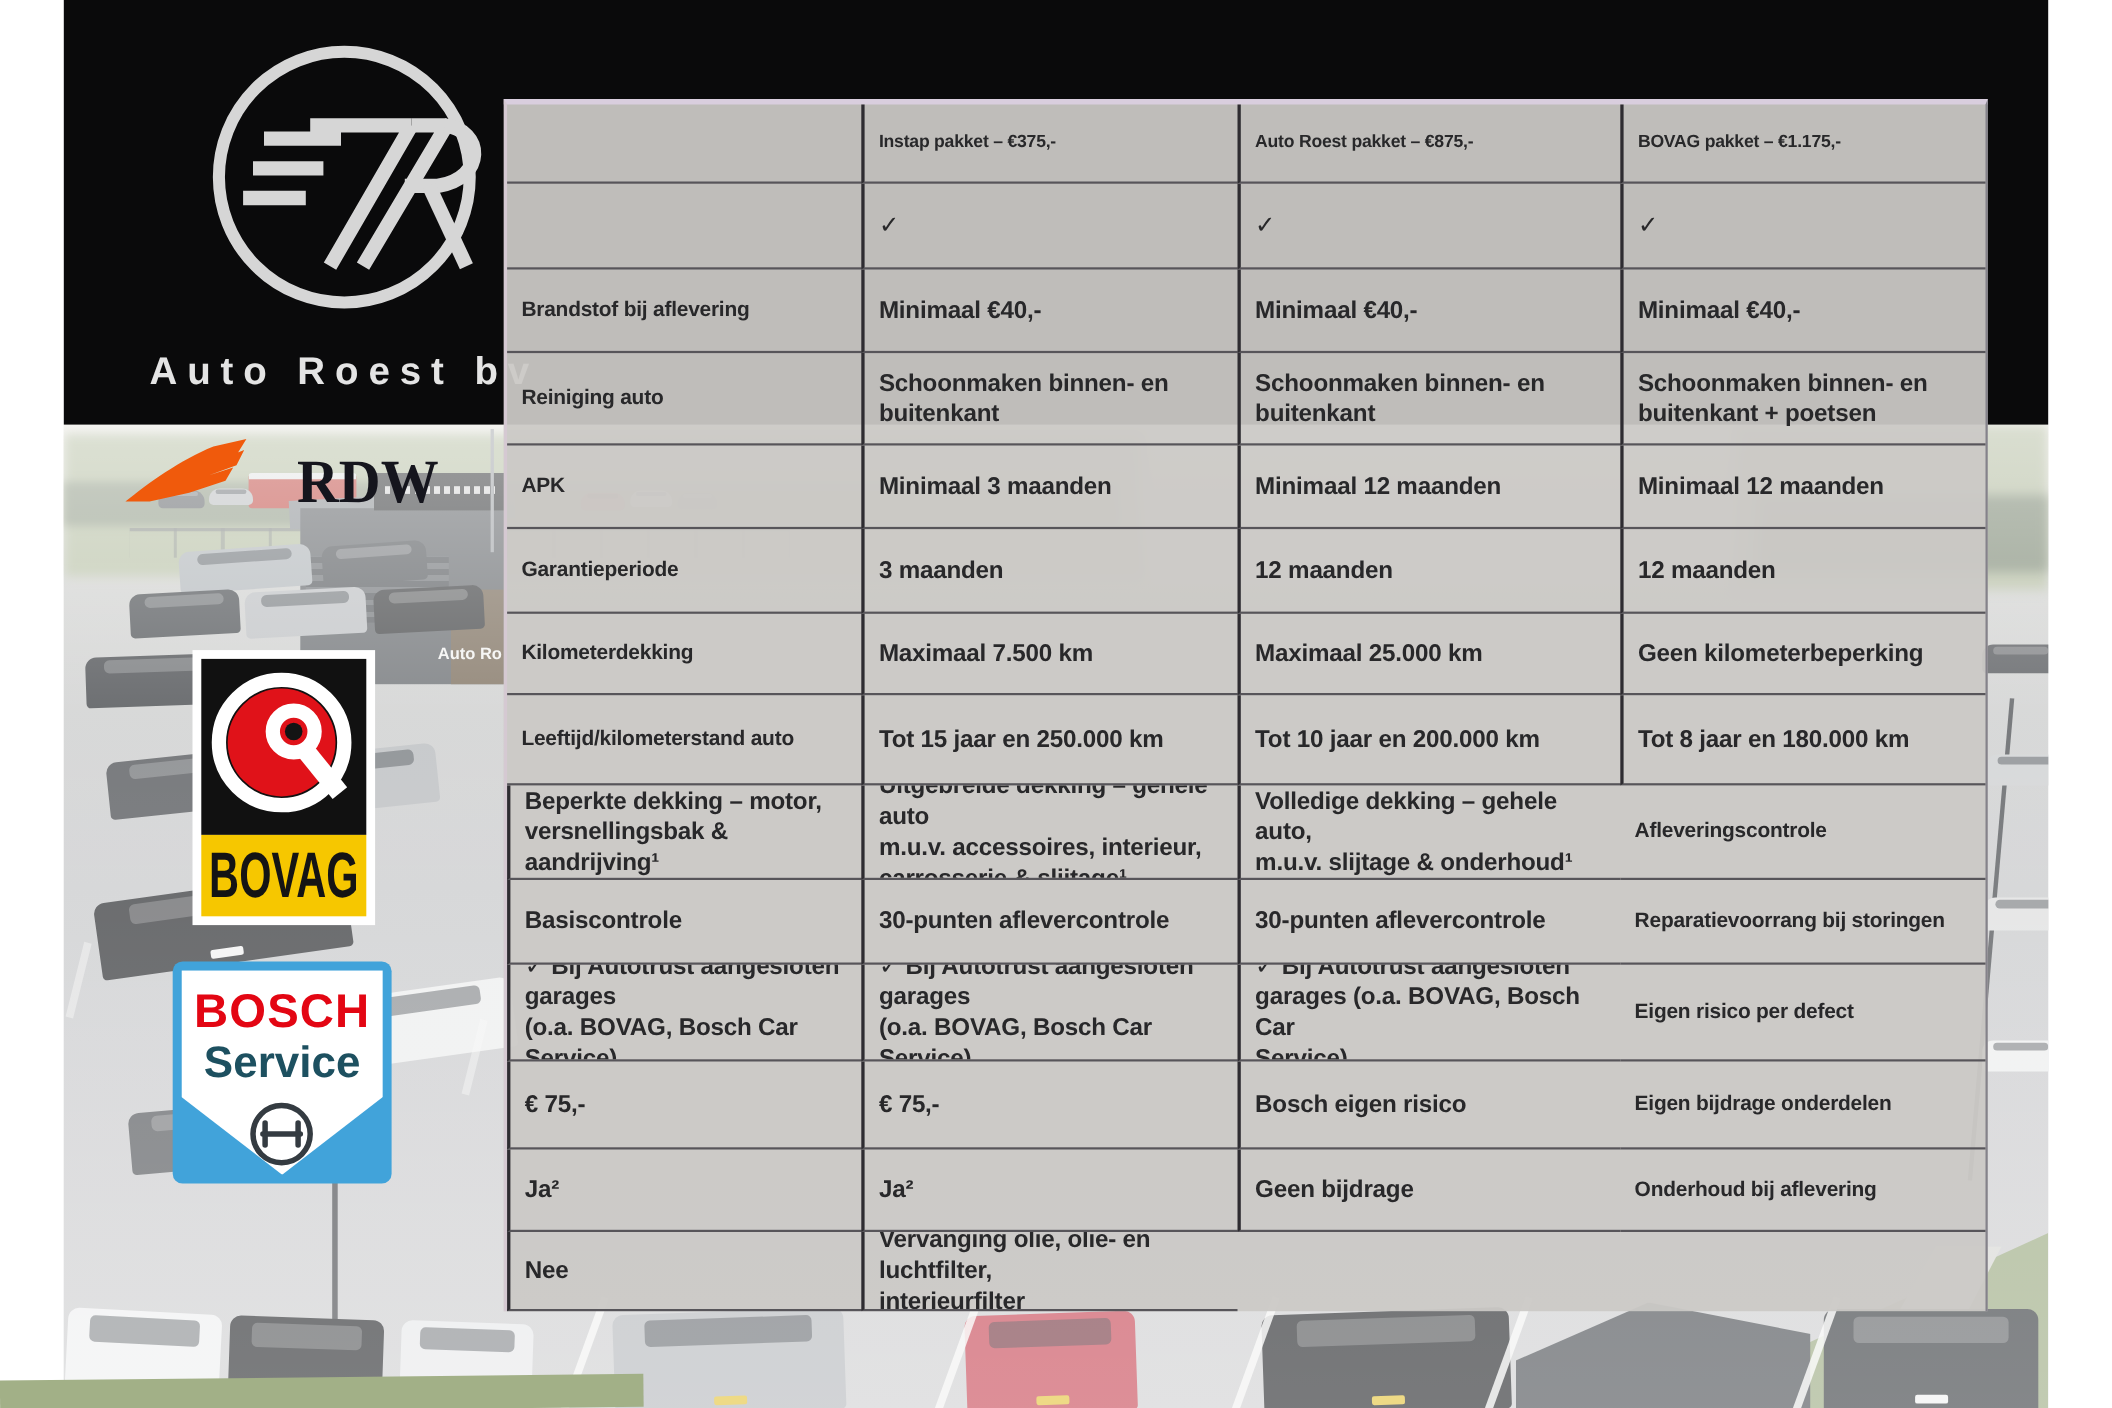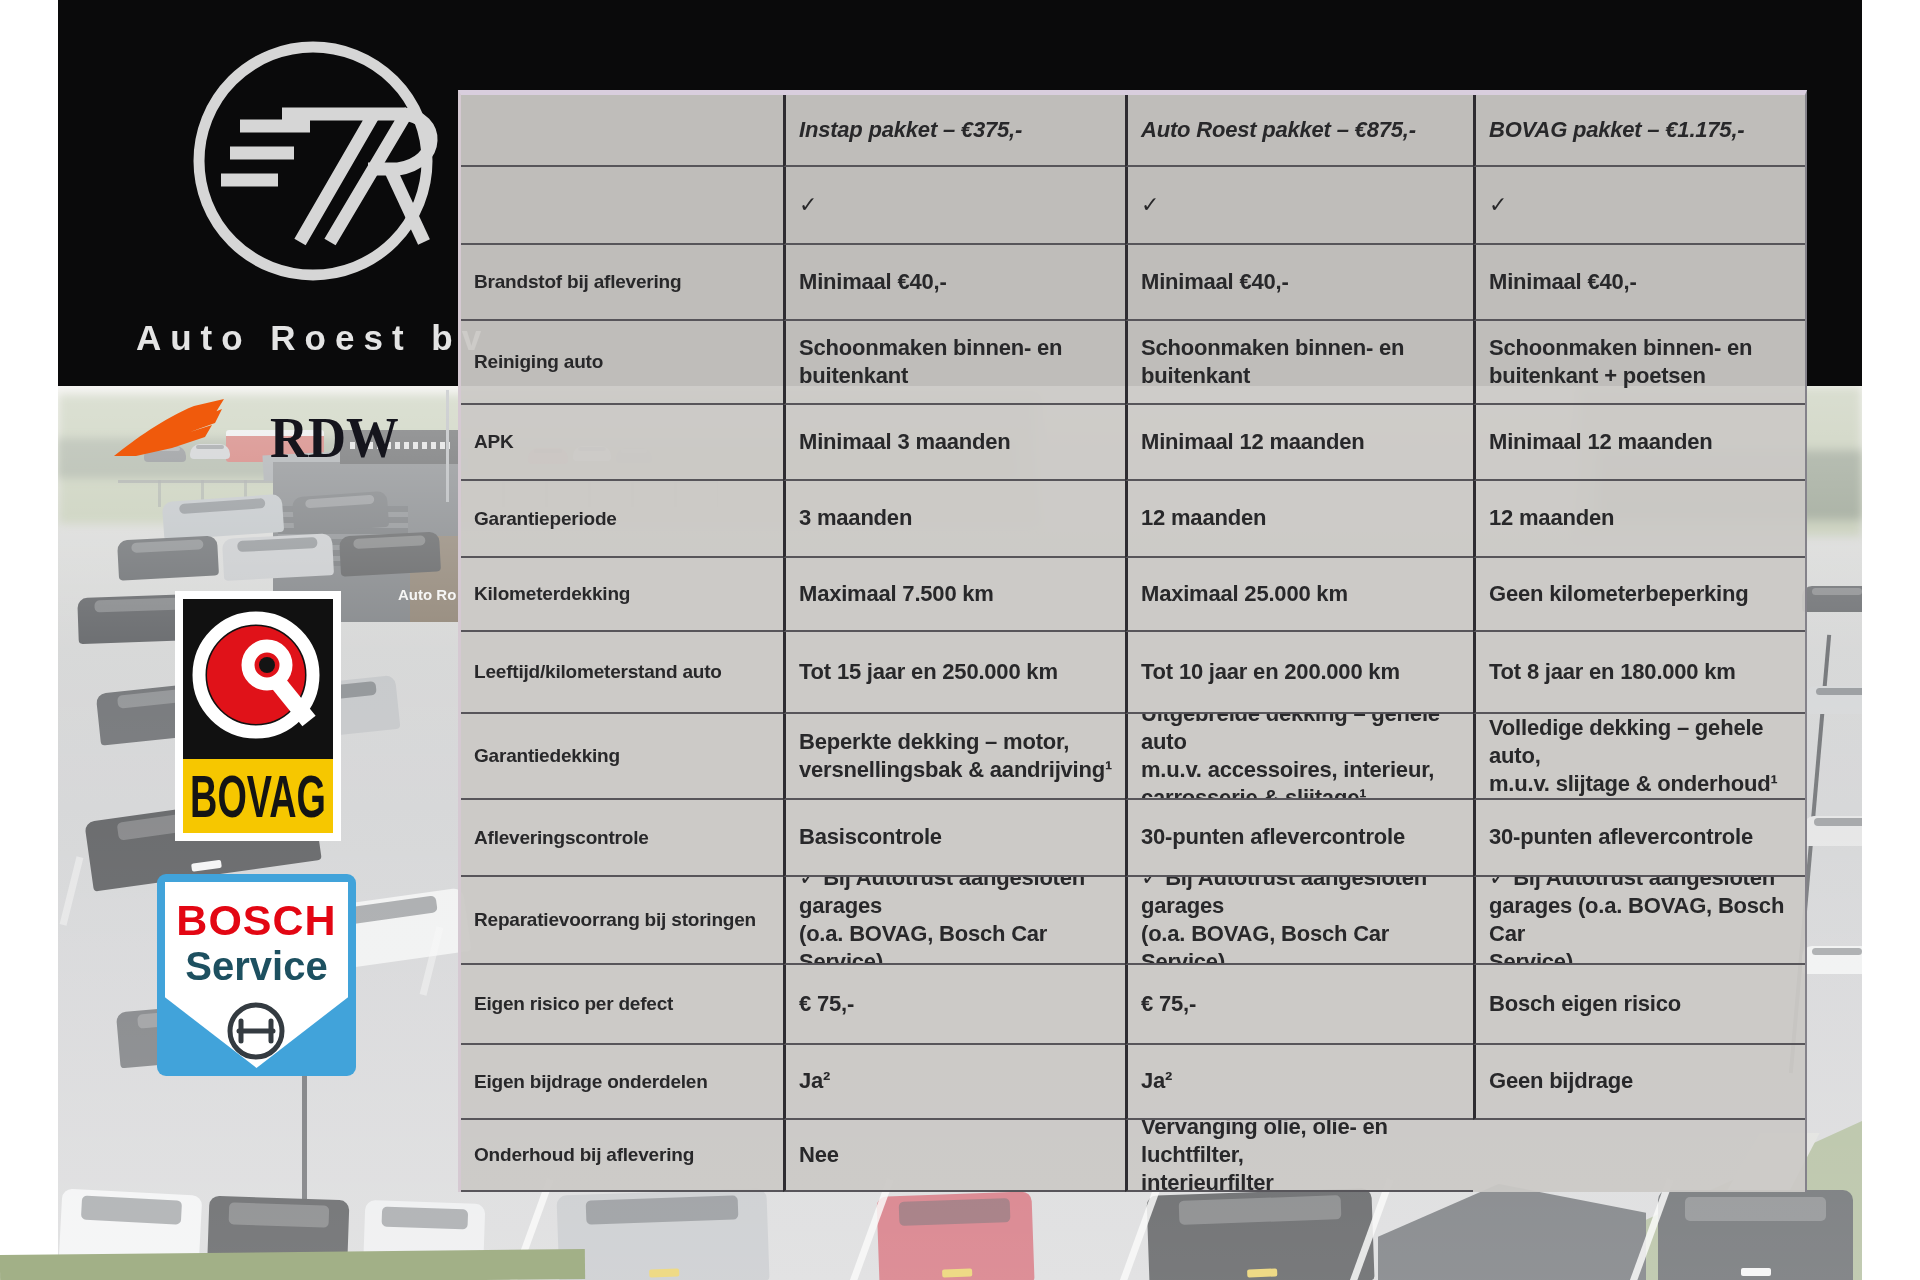--- a/index.html
+++ b/index.html
@@ -76,21 +76,21 @@
   
   .pkg-table{position:absolute;left:458px;top:90px;width:1344px;z-index:5;
        background:rgba(203,201,198,.94);
        border-top:5px solid #d9cede;border-left:3px solid #d5c9d2;border-right:2px solid #84828a;
        display:grid;box-sizing:content-box;color:var(--text-dark,#28282a);}
   .cell{border-bottom:2px solid #57555a;display:flex;align-items:center;
         padding:6px 8px 6px 13px;font-weight:bold;box-sizing:border-box;overflow:hidden;}
   .cell.v{border-left:3px solid #2e2c31;}
   .cell.lbl{font-size:19px;white-space:nowrap;letter-spacing:-.2px;}
   .cell.val{font-size:22px;white-space:pre-line;line-height:1.28;letter-spacing:-.2px;}
-  .cell.hdr{font-size:22px;white-space:nowrap;letter-spacing:-.2px;font-style:italic;}
+  .cell.hdr{font-size:16px;white-space:nowrap;letter-spacing:-.2px;}
   .cell.chk{font-size:22px;}
 </style>
 </head>
 <body>
 
 <div class="stage">
 
   <div class="photo">
     <div class="layer field-l"></div>
     <div class="layer hedge-l"></div>
@@ -301,21 +301,20 @@
       <div class="cell val v">12 maanden</div>
       <div class="cell val v">12 maanden</div>
       <div class="cell lbl">Kilometerdekking</div>
       <div class="cell val v">Maximaal 7.500 km</div>
       <div class="cell val v">Maximaal 25.000 km</div>
       <div class="cell val v">Geen kilometerbeperking</div>
       <div class="cell lbl">Leeftijd/kilometerstand auto</div>
       <div class="cell val v">Tot 15 jaar en 250.000 km</div>
       <div class="cell val v">Tot 10 jaar en 200.000 km</div>
       <div class="cell val v">Tot 8 jaar en 180.000 km</div>
-      <div class="cell lbl">Garantiedekking</div>
       <div class="cell val v">Beperkte dekking – motor,
 versnellingsbak &amp; aandrijving¹</div>
       <div class="cell val v">Uitgebreide dekking – gehele auto
 m.u.v. accessoires, interieur,
 carrosserie &amp; slijtage¹</div>
       <div class="cell val v">Volledige dekking – gehele auto,
 m.u.v. slijtage &amp; onderhoud¹</div>
       <div class="cell lbl">Afleveringscontrole</div>
       <div class="cell val v">Basiscontrole</div>
       <div class="cell val v">30-punten aflevercontrole</div>

